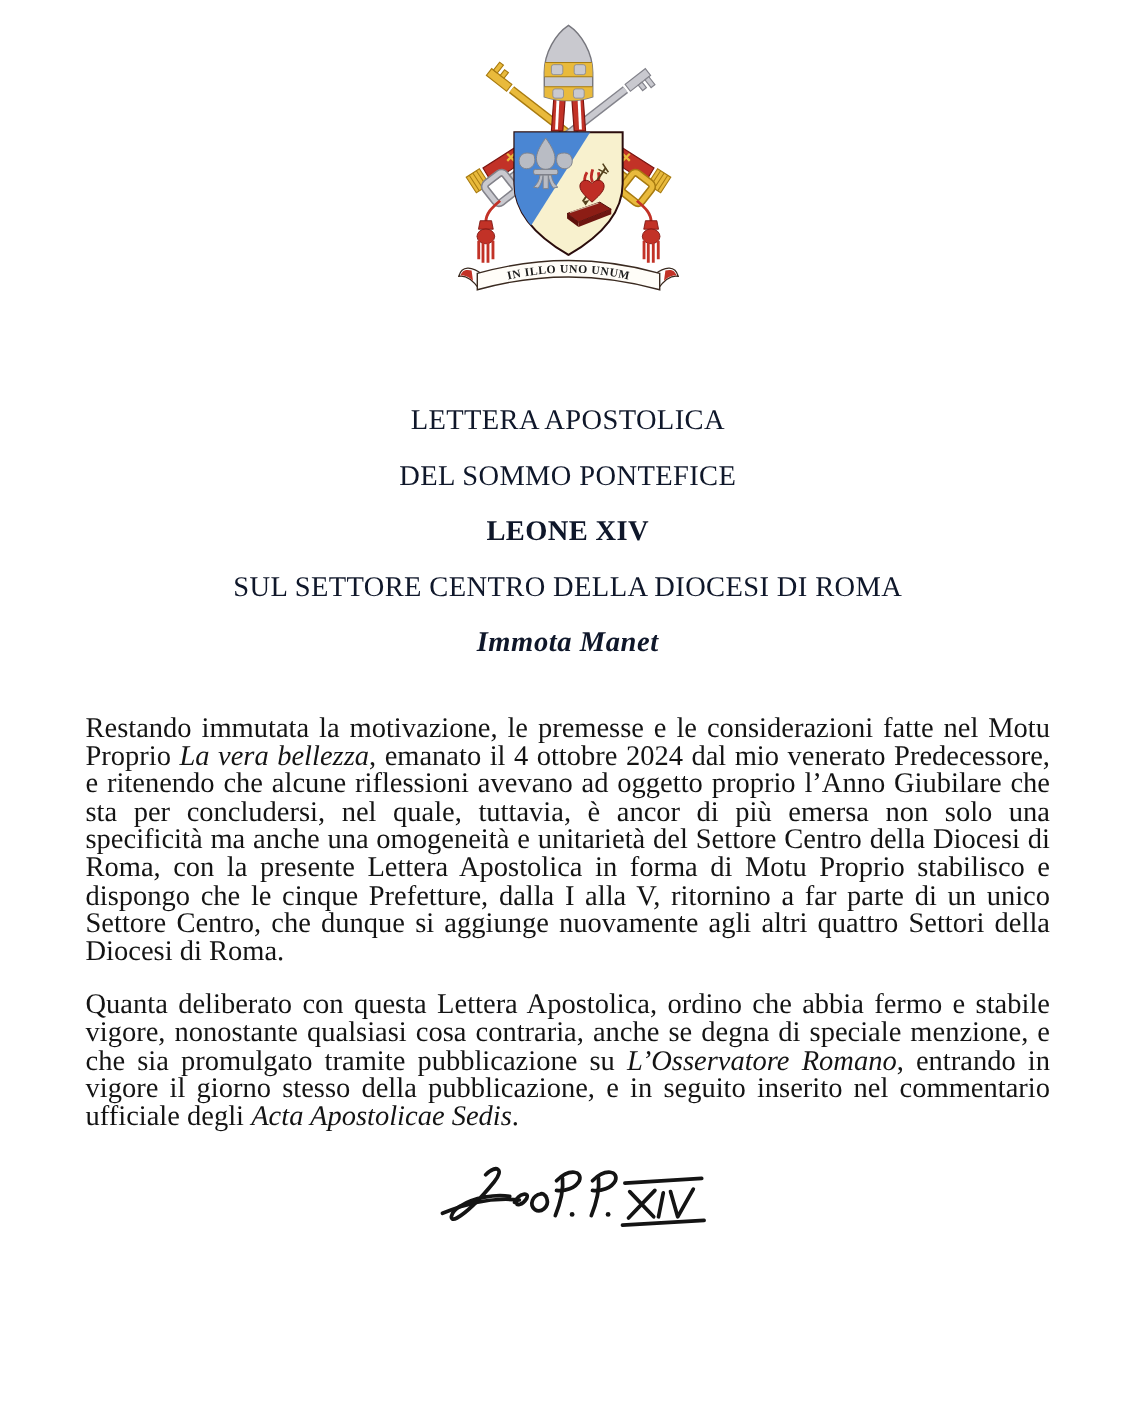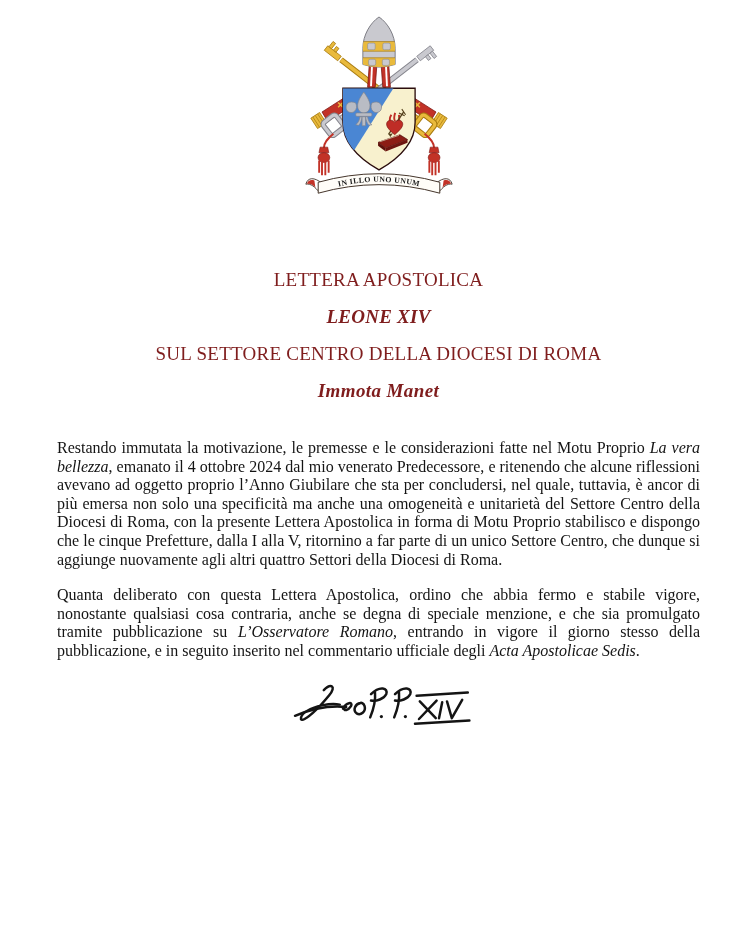--- a/index.html
+++ b/index.html
@@ -9,27 +9,27 @@
     -webkit-font-smoothing:antialiased;
   }
   .page{
     box-sizing:border-box;width:756px;height:945px;
     padding:14px 56px 0 57px;background:#ffffff;position:relative;
   }
   .crest-wrap{text-align:center;}
   .crest-wrap svg{display:inline-block;}
   .title-block{margin-top:48px;text-align:center;}
   .title-line{
-    font-size:19px;line-height:37px;letter-spacing:0.25px;color:#7f1d1d;
+    font-size:19px;line-height:37px;letter-spacing:0.25px;color:#0f172a;
   }
-  .t-bold{font-weight:bold;font-style:italic;}
+  .t-bold{font-weight:bold;}
   .t-bolditalic{font-weight:bold;font-style:italic;letter-spacing:0.4px;}
   .body-block{margin-top:30px;}
   p.body-par{
-    font-size:16px;line-height:18.6px;text-align:justify;
+    font-size:19px;line-height:18.6px;text-align:justify;
     margin:0 0 17px 0;color:#141414;
   }
   p.dateline{font-style:italic;}
   .it{font-style:italic;}
   .signature-wrap{text-align:center;margin-top:16px;}
 </style>
 </head>
 <body>
 
 <div class="page">
@@ -153,20 +153,21 @@
         <path d="M16,177 Q80,159 144,177 L144,188.5 Q80,170.5 16,188.5 Z" fill="#fffdf8" stroke="#3a2a20" stroke-width="1"></path>
         <text font-size="8.2" letter-spacing="0.4" fill="#1c1c1c" font-family="Liberation Serif, serif" font-weight="600">
           <textPath href="#mottoPath" startOffset="50%" text-anchor="middle">IN ILLO UNO UNUM</textPath>
         </text>
       </g>
     </svg>
   </div>
 
   <section class="title-block">
     <div class="title-line">LETTERA APOSTOLICA</div>
+    <div class="title-line">DEL SOMMO PONTEFICE</div>
     <div class="title-line t-bold">LEONE XIV</div>
     <div class="title-line">SUL SETTORE CENTRO DELLA DIOCESI DI ROMA</div>
     <div class="title-line t-bolditalic">Immota Manet</div>
   </section>
 
   <main class="body-block">
     <p class="body-par"><span>Restando immutata la motivazione, le premesse e le considerazioni fatte nel Motu Proprio </span><span class="it">La vera bellezza</span><span>, emanato il 4 ottobre 2024 dal mio venerato Predecessore, e ritenendo che alcune riflessioni avevano ad oggetto proprio l’Anno Giubilare che sta per concludersi, nel quale, tuttavia, è ancor di più emersa non solo una specificità ma anche una omogeneità e unitarietà del Settore Centro della Diocesi di Roma, con la presente Lettera Apostolica in forma di Motu Proprio stabilisco e dispongo che le cinque Prefetture, dalla I alla V, ritornino a far parte di un unico Settore Centro, che dunque si aggiunge nuovamente agli altri quattro Settori della Diocesi di Roma.</span></p>
     <p class="body-par"><span>Quanta deliberato con questa Lettera Apostolica, ordino che abbia fermo e stabile vigore, nonostante qualsiasi cosa contraria, anche se degna di speciale menzione, e che sia promulgato tramite pubblicazione su </span><span class="it">L’Osservatore Romano</span><span>, entrando in vigore il giorno stesso della pubblicazione, e in seguito inserito nel commentario ufficiale degli </span><span class="it">Acta Apostolicae Sedis</span><span>.</span></p>
   </main>
 

